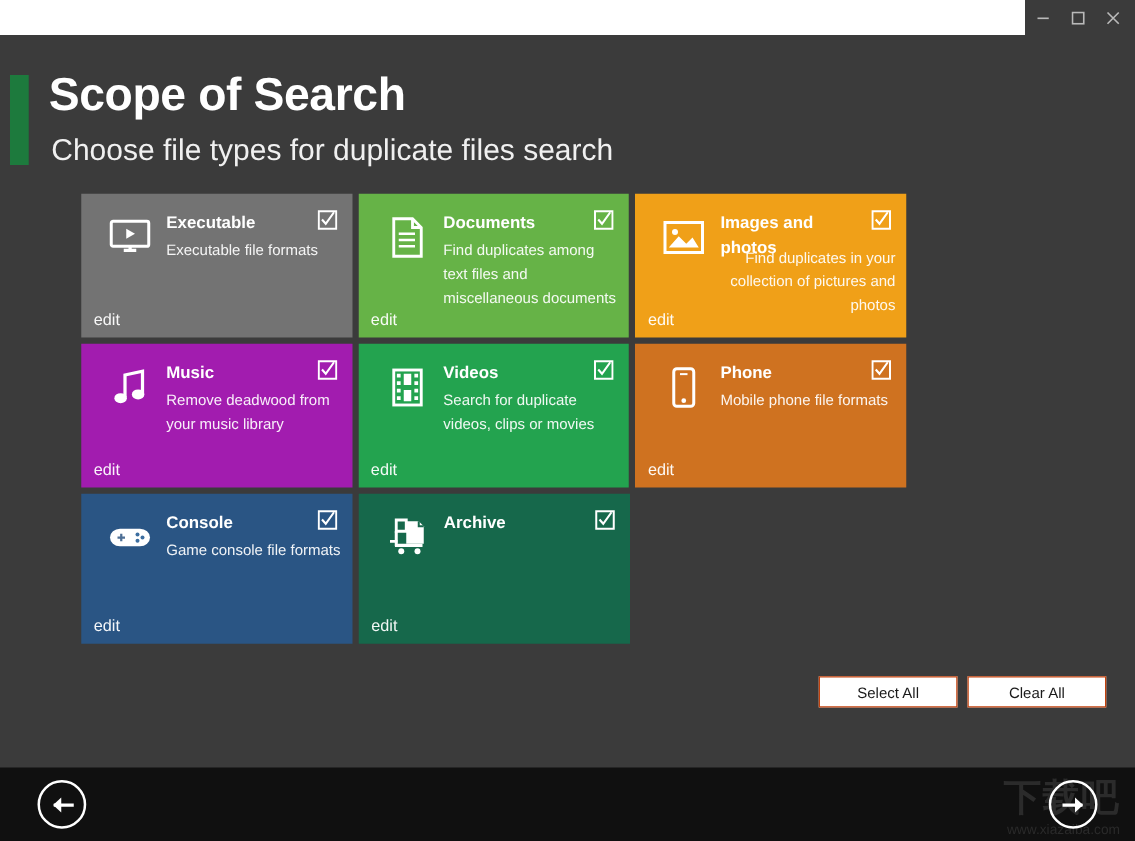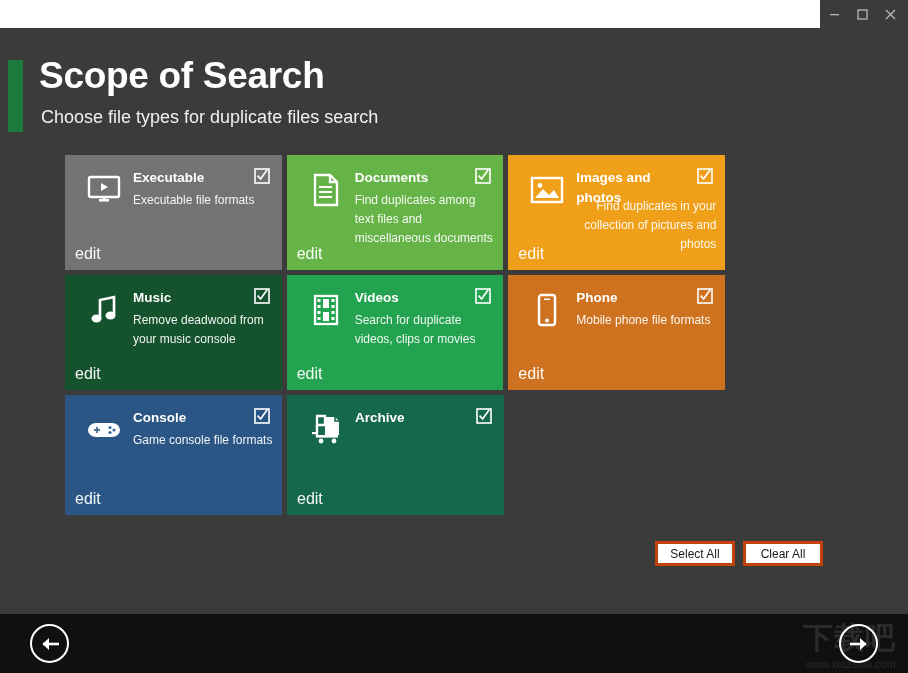--- a/index.html
+++ b/index.html
@@ -84,21 +84,21 @@
     left: 39px; top: 27px;
     color: #ffffff;
     font-size: 37px;
     font-weight: bold;
     letter-spacing: -0.3px;
   }
   .page-subtitle {
     position: absolute;
     left: 41px; top: 79px;
     color: #f0f0f0;
-    font-size: 18px;
+    font-size: 24px;
     font-weight: normal;
   }
 
   
   .tiles {
     position: absolute;
     left: 65px; top: 155px;
     width: 660px;
   }
   .tile-row { display: flex; margin-bottom: 5px; }
@@ -141,34 +141,34 @@
   .tile-desc.push     { top: 42px; text-align: right; }
   .tile-check {
     position: absolute;
     right: 12px; top: 13px;
     width: 16px; height: 16px;
   }
   .tile-check svg { display: block; }
   .tile-edit {
     position: absolute;
     left: 10px; bottom: 7px;
-    font-size: 16px;
+    font-size: 13px;
     color: rgba(255,255,255,0.95);
   }
 
   
   .actions {
     position: absolute;
     left: 655px; top: 541px;
     display: flex;
   }
   .btn {
-    width: 80px; height: 25px;
+    width: 111px; height: 25px;
     background: #ffffff;
-    border: 3px solid #c2410c;
+    border: 1px solid #c2410c;
     color: #1a1a1a;
     font-size: 12px;
     display: flex; align-items: center; justify-content: center;
     cursor: pointer;
   }
   .btn + .btn { margin-left: 8px; }
 
   
   .bottombar {
     position: absolute;
@@ -305,30 +305,30 @@
           <rect x="1" y="1" width="14" height="14" fill="none" stroke="#fff" stroke-width="1.6"></rect>
           <path d="M3.6 7.6 L6.6 11 L13.2 1.8" fill="none" stroke="#fff" stroke-width="1.7"></path>
         </svg>
       </span>
       <span class="tile-edit">edit</span>
     </div>
   </div>
 
   <div class="tile-row">
 
-    <div class="tile" id="tile3" style="background: #14532d;">
+    <div class="tile" id="tile3" style="background: #a21caf;">
       <span class="tile-icon">
         <svg width="28" height="32" viewBox="0 0 28 32">
           <path d="M10 24 V6 L24 3 V21" fill="none" stroke="#fff" stroke-width="2.6"></path>
           <ellipse cx="6.5" cy="24.5" rx="5" ry="4" fill="#fff"></ellipse>
           <ellipse cx="20.5" cy="21.5" rx="5" ry="4" fill="#fff"></ellipse>
         </svg>
       </span>
       <span class="tile-title">Music</span>
-      <span class="tile-desc two-line">Remove deadwood from your music console</span>
+      <span class="tile-desc two-line">Remove deadwood from your music library</span>
       <span class="tile-check">
         <svg width="16" height="16" viewBox="0 0 16 16">
           <rect x="1" y="1" width="14" height="14" fill="none" stroke="#fff" stroke-width="1.6"></rect>
           <path d="M3.6 7.6 L6.6 11 L13.2 1.8" fill="none" stroke="#fff" stroke-width="1.7"></path>
         </svg>
       </span>
       <span class="tile-edit">edit</span>
     </div>
 
     <div class="tile" id="tile4" style="background: rgb(35, 163, 79);">

